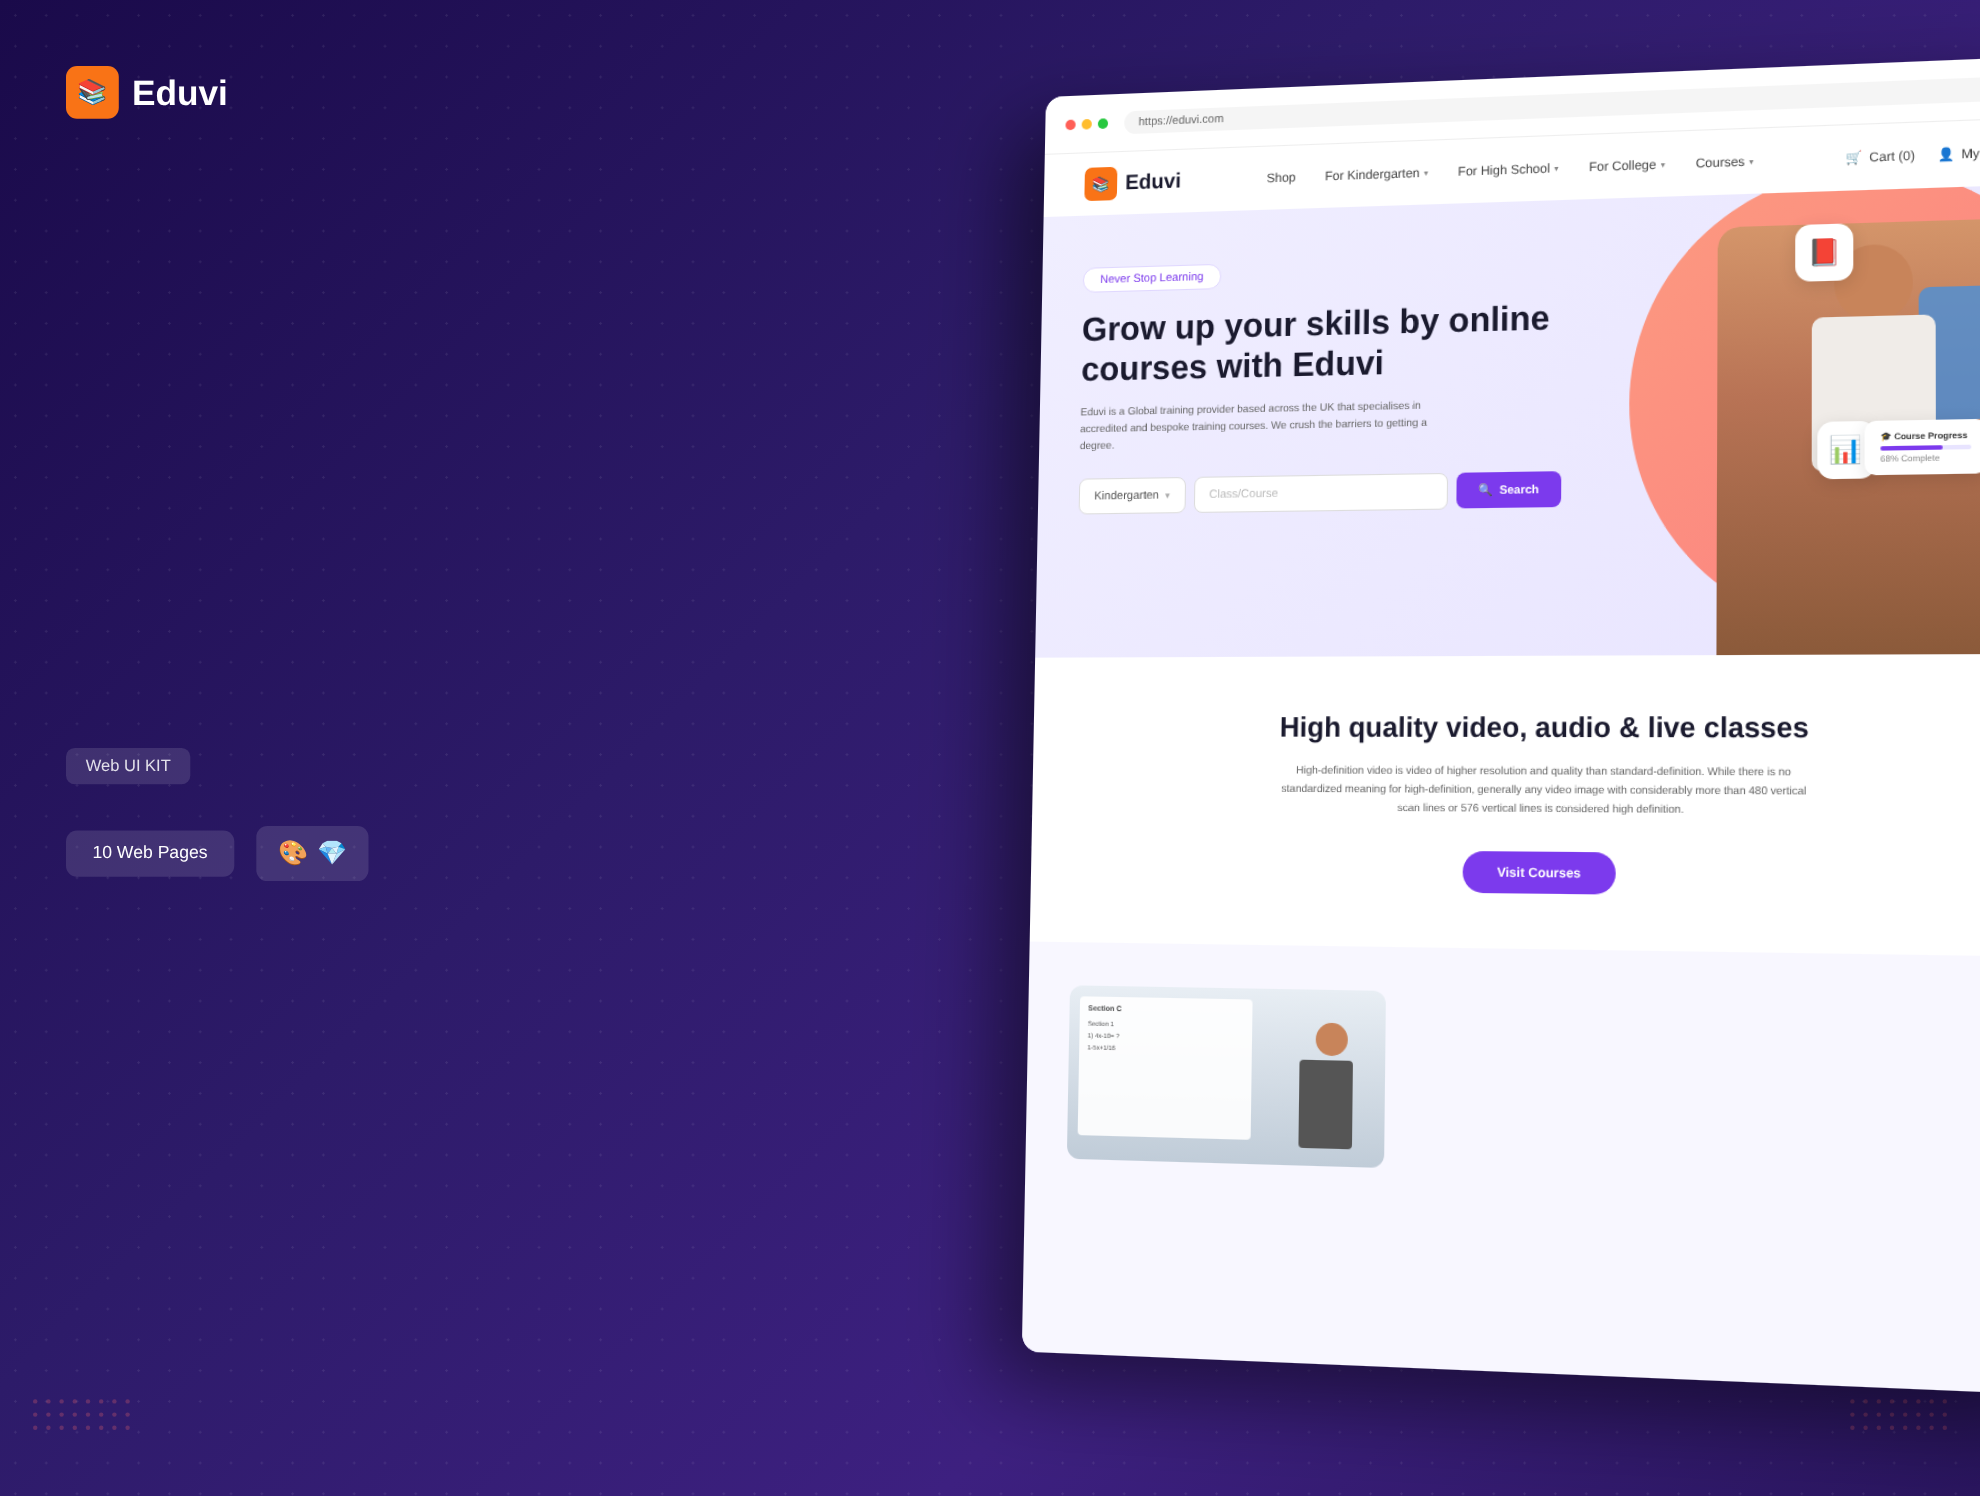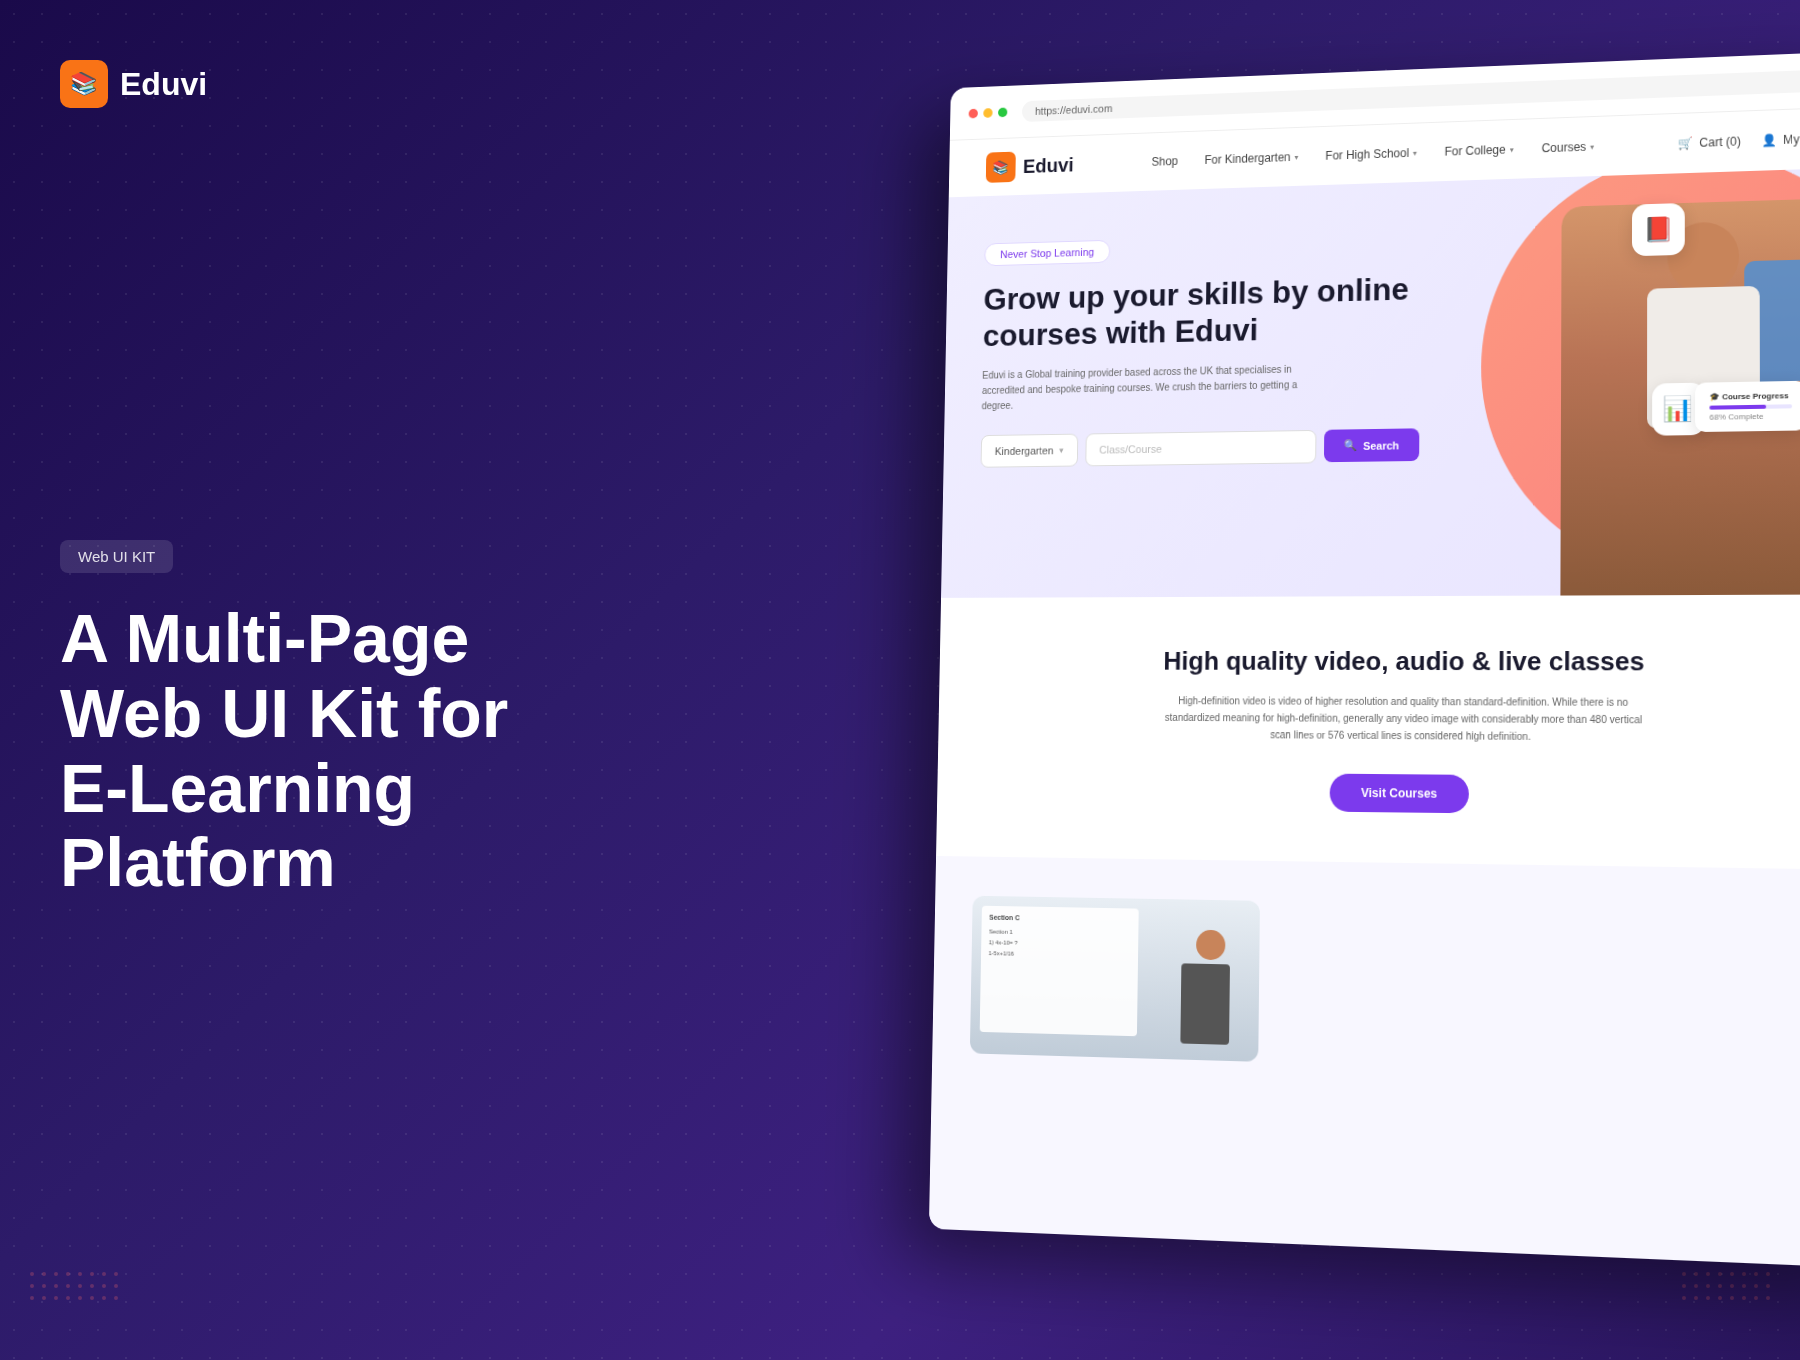--- a/index.html
+++ b/index.html
@@ -482,21 +482,27 @@
 
   <div class="logo-area">
     <div class="logo-icon">
       <span>📚</span>
     </div>
     <span class="logo-text">Eduvi</span>
   </div>
 
   <div style="margin-top: 120px;">
     <span class="badge-web-kit">Web UI KIT</span>
-    <h1 class="main-heading">A Multi-Page Web UI Kit for E-Learning Platform</h1>
+    <div class="bottom-badges">
+      <div class="pages-badge">10 Web Pages</div>
+      <div class="tools-badge">
+        <span>🎨</span>
+        <span>💎</span>
+      </div>
+    </div>
   </div>
 </div>
 
 <div class="dots-bl">
   <div class="dot-item"></div>
     <div class="dot-item"></div>
     <div class="dot-item"></div>
     <div class="dot-item"></div>
   <div class="dot-item"></div>
     <div class="dot-item"></div>

